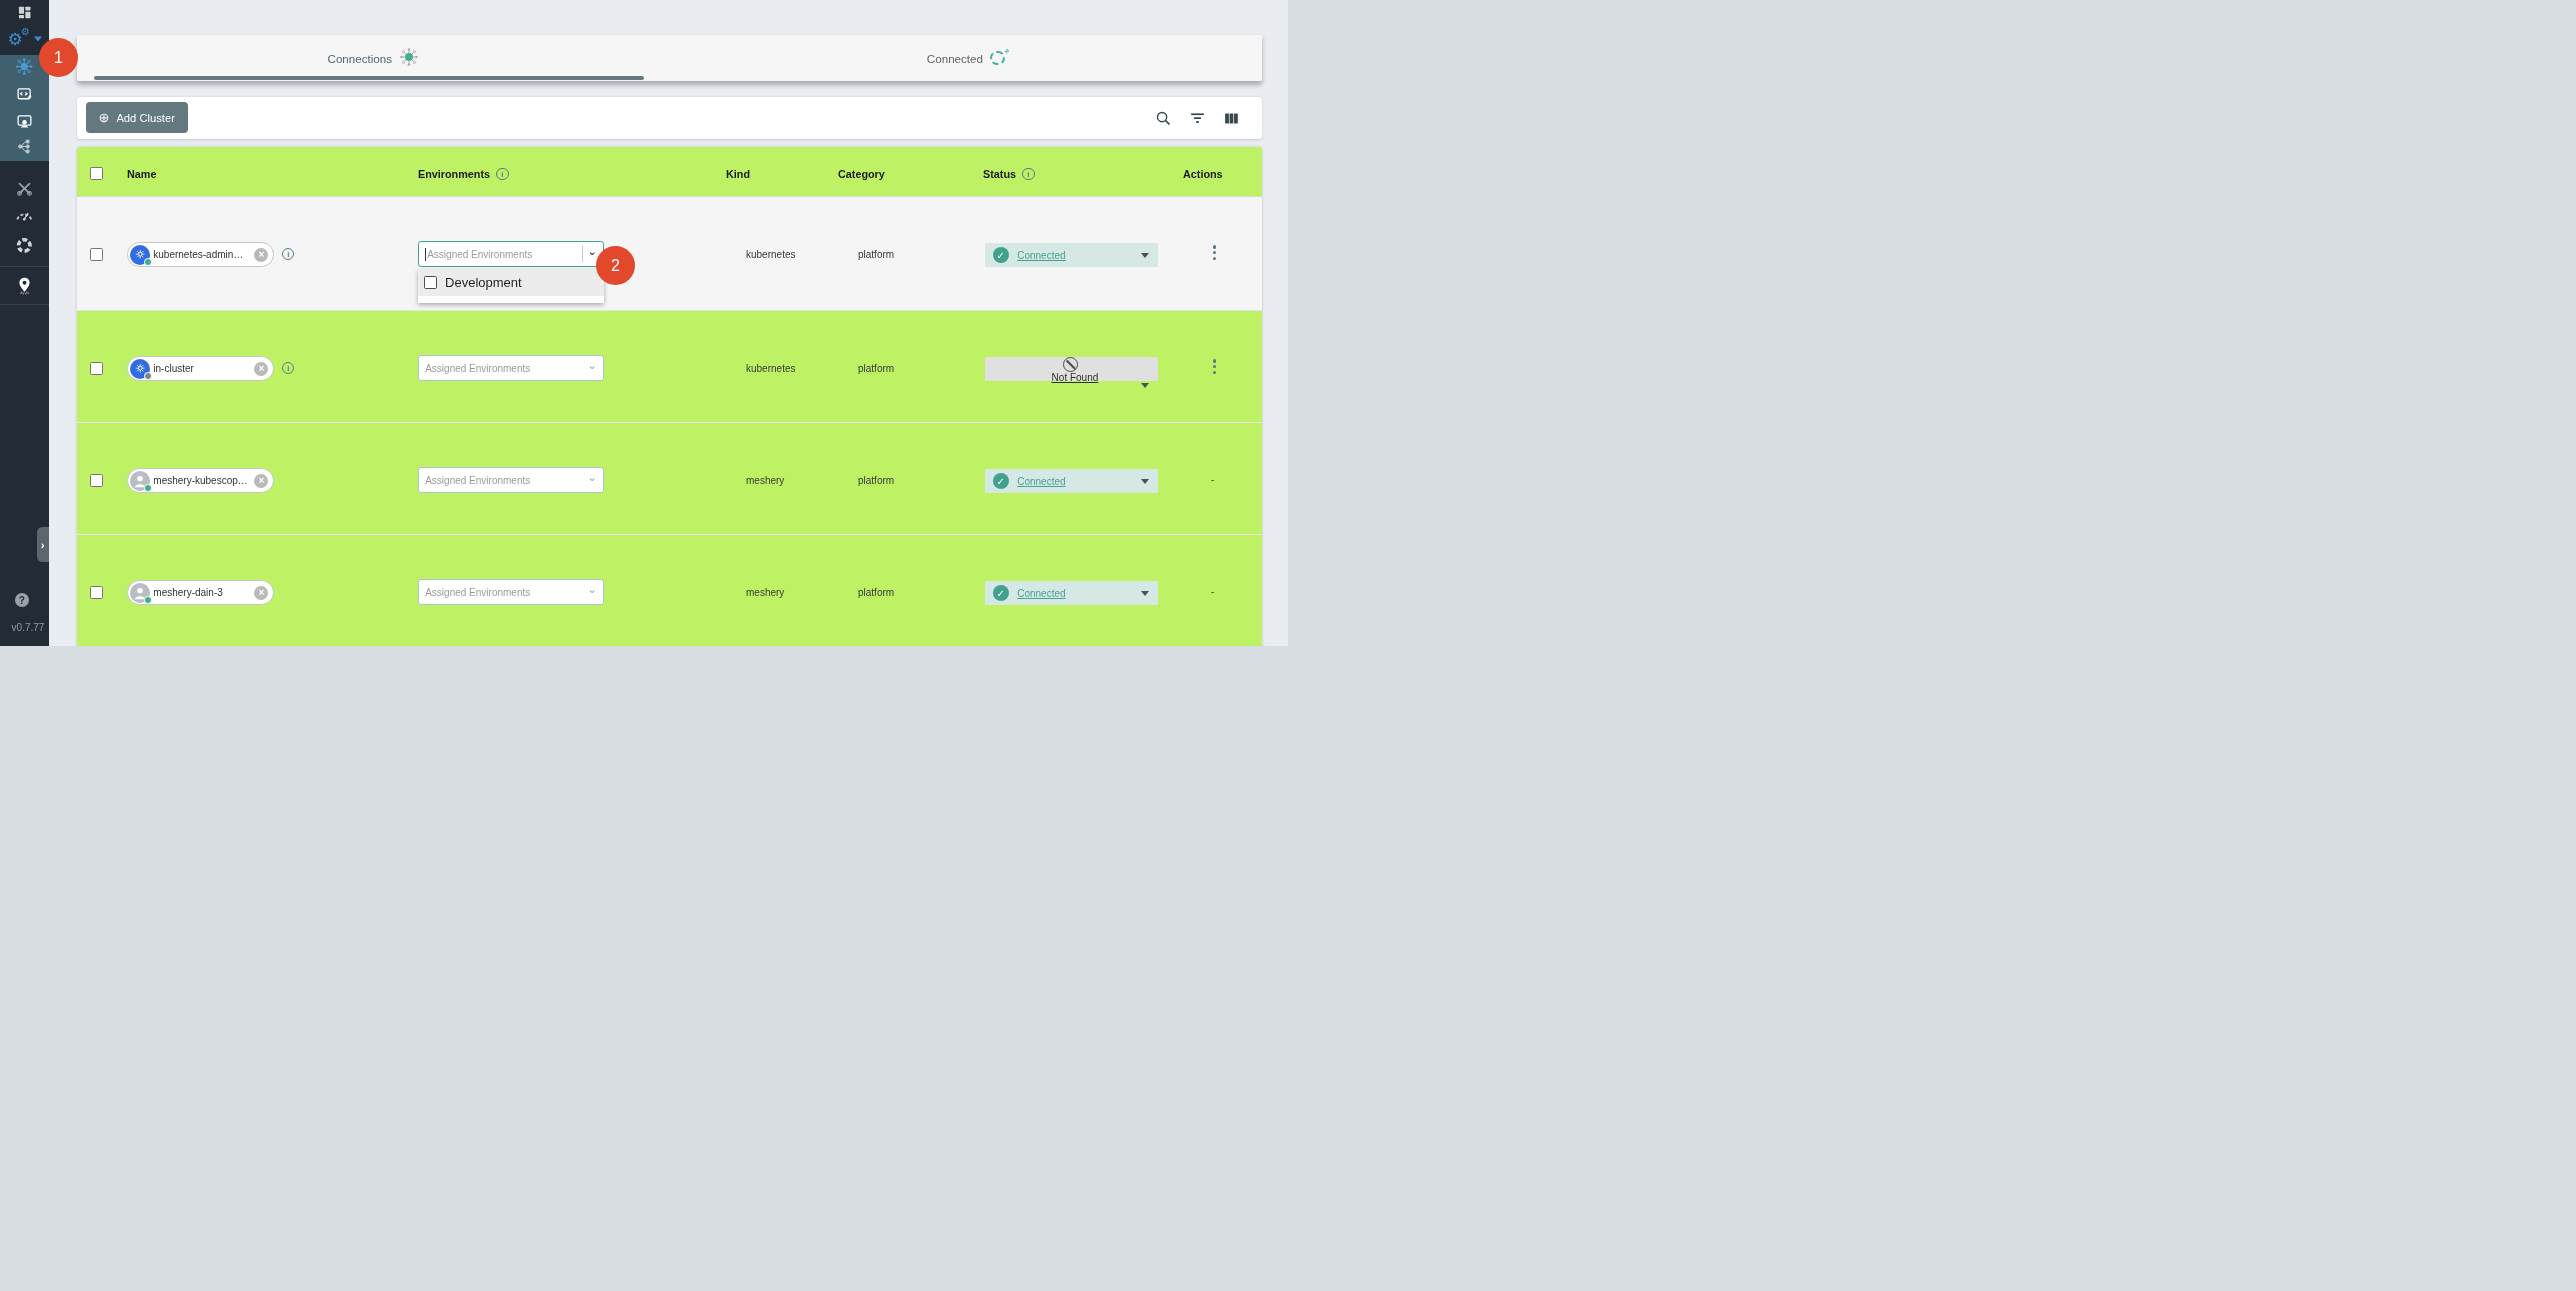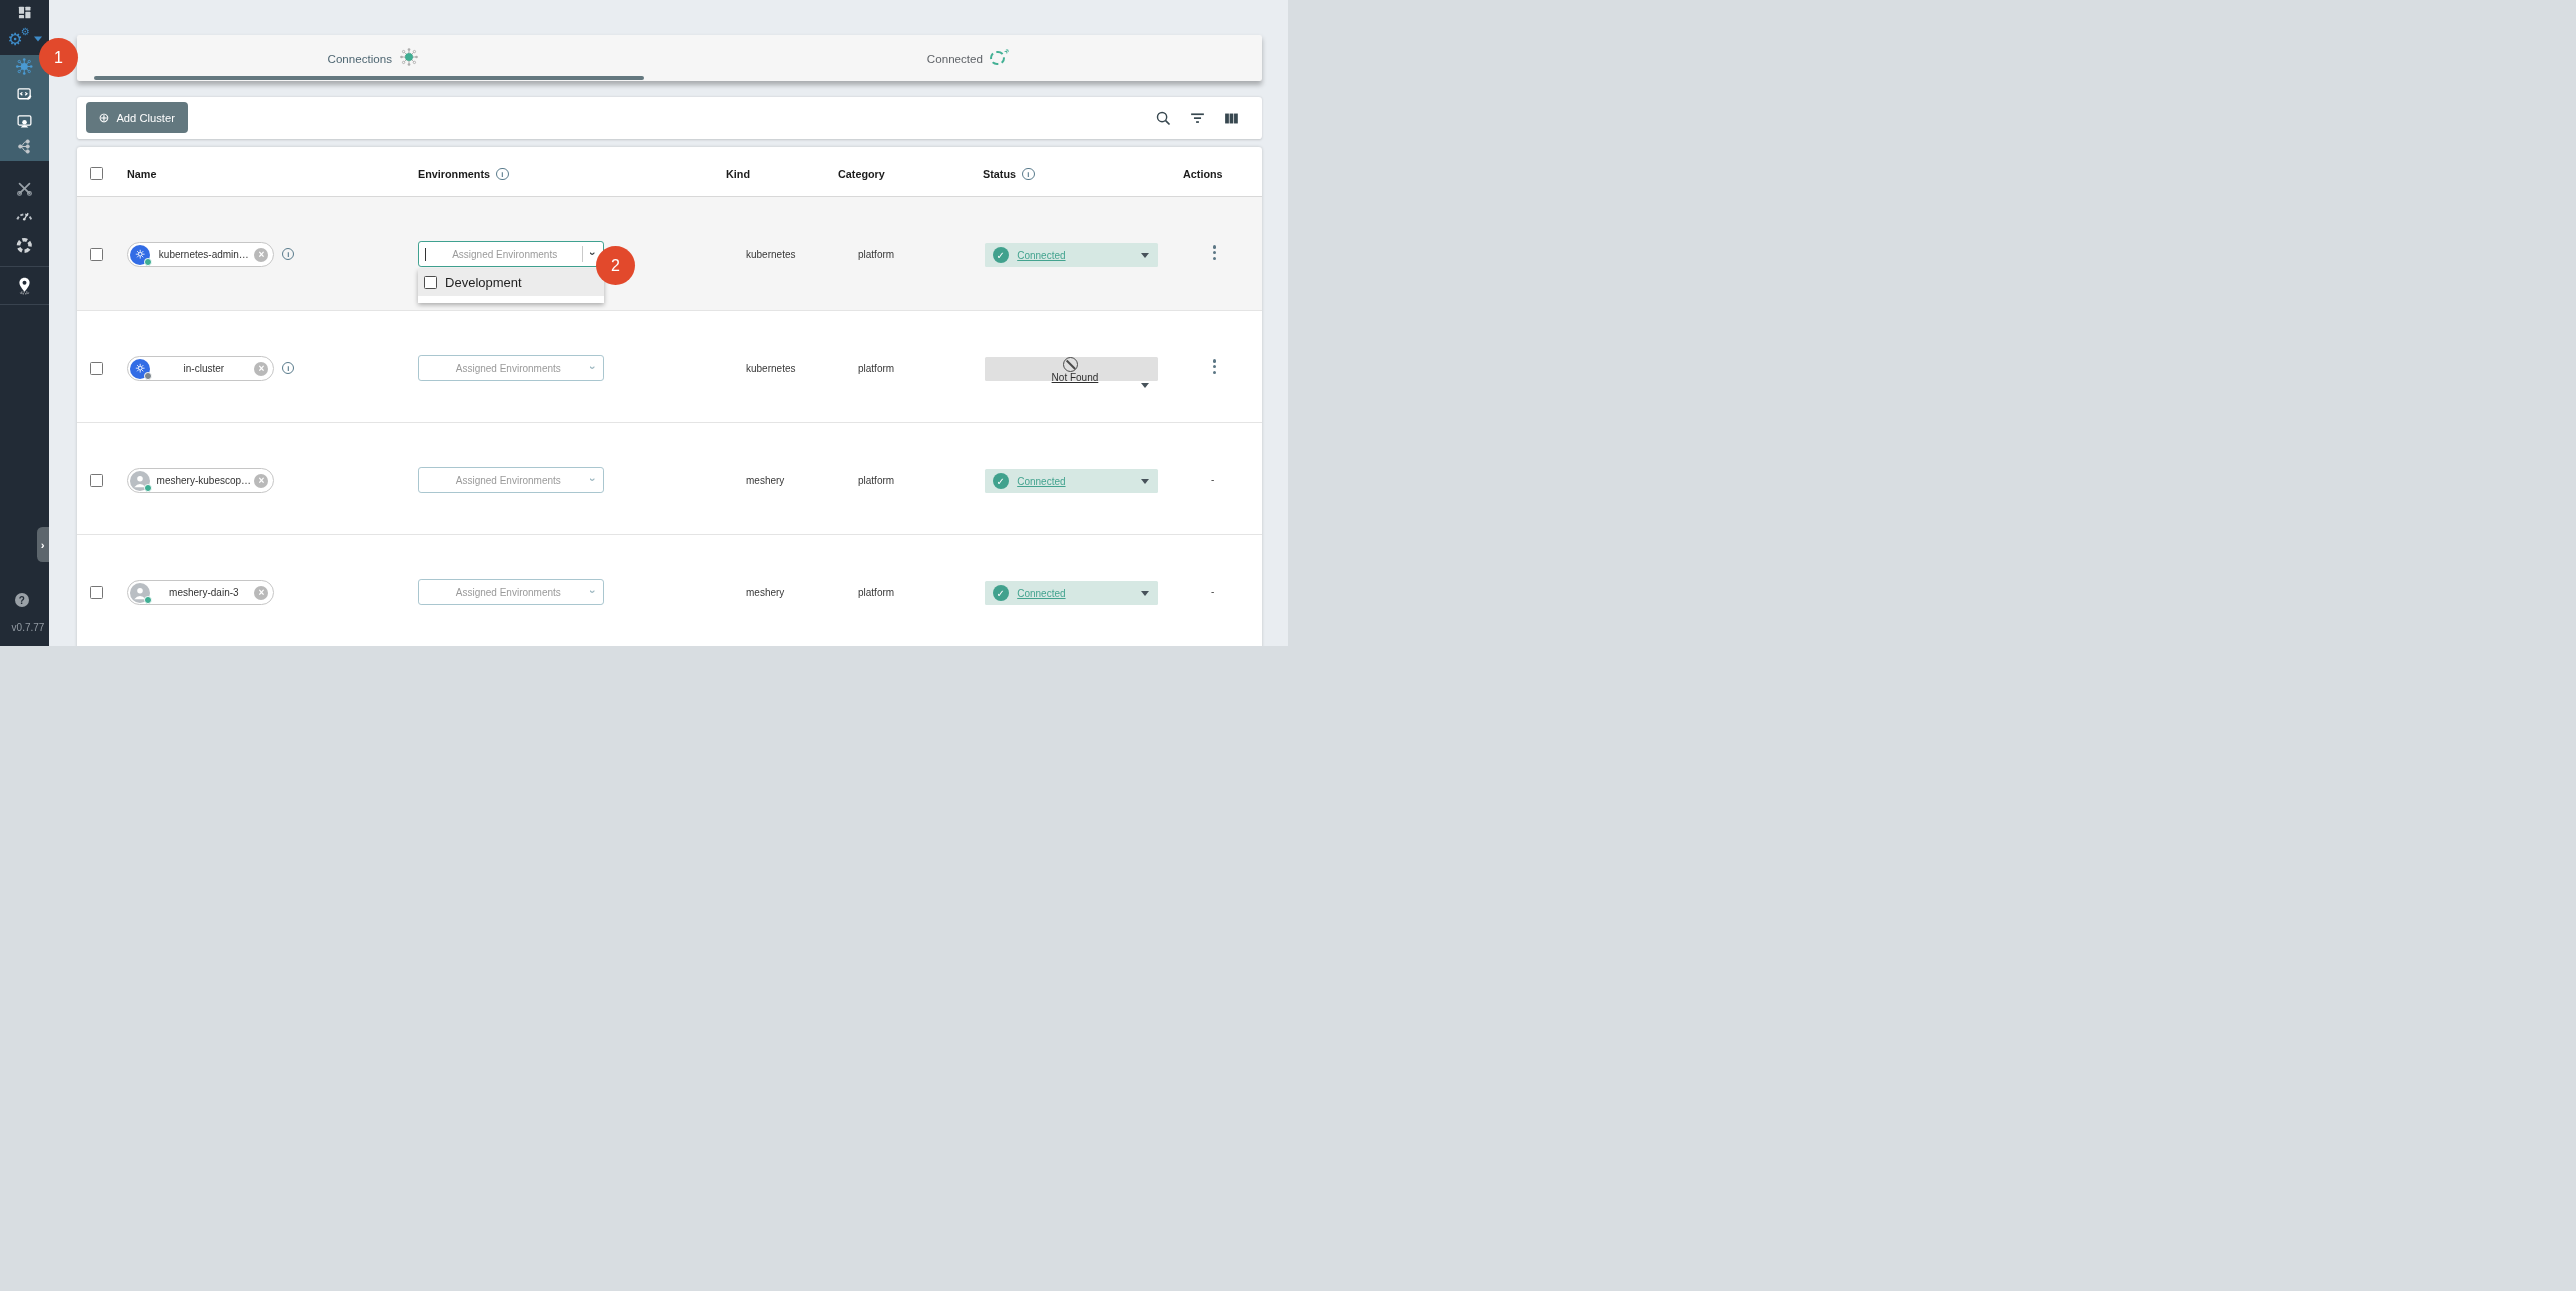--- a/index.html
+++ b/index.html
@@ -41,22 +41,22 @@
   .toolcard { position:absolute; left:28px; top:97px; width:1185px; height:42px; background:#fff;
               border-radius:3.1px; box-shadow:0 0.8px 2.3px rgba(0,0,0,.16); }
   .addbtn { position:absolute; left:8.5px; top:5.4px; height:31px; padding:0 13px; background:#63787f; color:#fff;
             border:none; border-radius:3.9px; font-size:11.2px; font-family:inherit; display:flex; align-items:center;
             gap:7px; cursor:pointer; }
   .addbtn .plus { font-size:13px; line-height:1; }
   .tool-ics { position:absolute; right:21.6px; top:0; height:42px; display:flex; align-items:center; gap:17px; }
   .tico { cursor:pointer; display:flex; }
 
   
-  .tablecard { position:absolute; left:28px; top:147px; width:1185px; height:533px; background:#ffffff;
-               border-radius:3.1px 3.1px 0 0; box-shadow:0 0.8px 3.1px rgba(0,0,0,.18);text-align:center; }
+  .tablecard { position:absolute; left:28px; top:147px; width:1185px; height:533px; background:#bef264;
+               border-radius:3.1px 3.1px 0 0; box-shadow:0 0.8px 3.1px rgba(0,0,0,.18); }
   .thead { position:absolute; top:0; left:0; right:0; height:50px; border-bottom:0.8px solid #d8d8d8; }
   .th { position:absolute; top:21px; font-weight:bold; font-size:10.8px; color:#1c1c1c; }
   .th-flex { display:flex; align-items:center; gap:6.2px; }
   .cbx { display:inline-block; width:13px; height:13px; border:1.5px solid #757575; border-radius:1.5px;
          background:#fff; cursor:pointer; }
   .iico { width:12.4px; height:12.4px; border:1.2px solid #587a8b; border-radius:50%; color:#587a8b; font-size:7.7px;
           font-weight:bold; display:inline-flex; align-items:center; justify-content:center; font-style:normal;
           cursor:pointer; flex:none; }
 
   .trow { position:absolute; left:0; right:0; }

